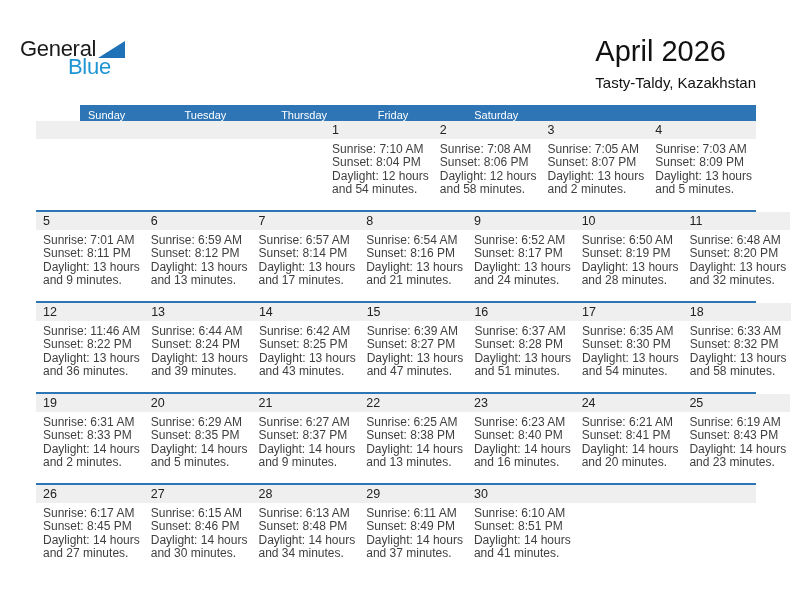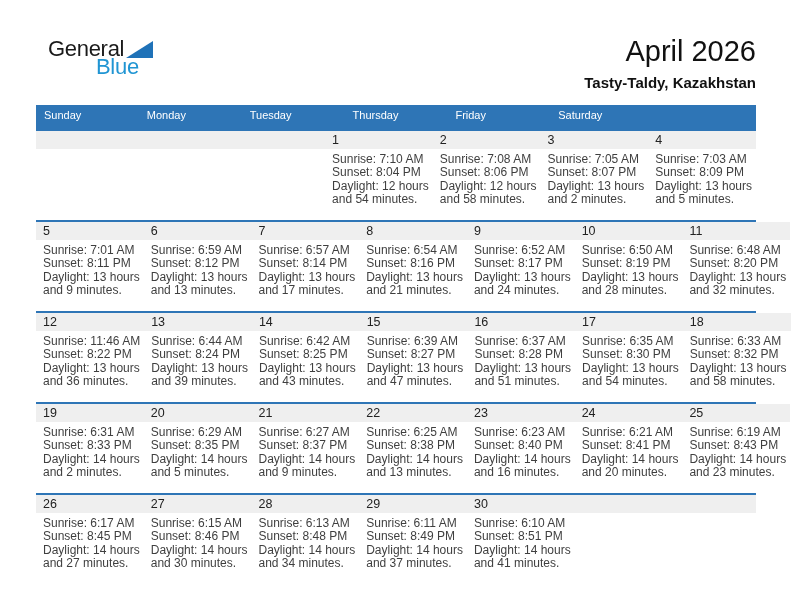--- a/index.html
+++ b/index.html
@@ -9,34 +9,34 @@
     --tri-blue:#1F72B8;
     --text-dark:#222222;
     --text-detail:#3F3F3F;
   }
   *{margin:0;padding:0;box-sizing:border-box;}
   html,body{background:#ffffff;}
   body{font-family:"Liberation Sans", sans-serif;}
   .page{position:relative;width:792px;height:612px;background:#ffffff;overflow:hidden;}
 
   
-  .logo{position:absolute;left:48px;top:38px;}
+  .logo{position:absolute;left:20px;top:38px;}
   .logo-top{display:flex;align-items:flex-end;}
   .logo-general{font-size:22px;color:#1a1a1a;letter-spacing:-0.3px;line-height:22px;}
   .logo-tri{margin-left:2px;margin-bottom:2px;display:block;}
   .logo-blue{font-size:22px;color:var(--logo-blue);line-height:20px;margin-left:48px;margin-top:-3px;letter-spacing:-0.3px;}
 
   
-  .title-block{position:absolute;right:36px;top:34px;text-align:right;}
+  .title-block{position:absolute;right:36px;top:34px;text-align:left;}
   .page-title{font-size:29px;font-weight:400;color:#111111;line-height:34px;}
-  .page-subtitle{font-size:15px;font-weight:700;color:#111111;margin-top:6px;}
+  .page-subtitle{font-size:15px;font-weight:400;color:#111111;margin-top:6px;}
 
   
   .calendar{position:absolute;left:36px;top:105px;width:720px;}
-  .cal-head{display:grid;grid-template-columns:repeat(7,1fr);background:var(--blue);height:26px;}
+  .cal-head{display:grid;grid-template-columns:repeat(7,1fr);background:var(--blue);height:16px;margin-left:44px;}
   .head-cell{color:#ffffff;font-size:11px;line-height:20px;padding-left:8px;overflow:hidden;}
   .week{display:grid;grid-template-columns:repeat(7,1fr);border-top:2px solid var(--blue);}
   .week:first-of-type{border-top:none;}
   .cell{min-height:89px;}
   .num{height:18px;background:var(--band);font-size:12.5px;color:var(--text-dark);padding:1px 0 0 7px;line-height:17px;}
   .details{padding:4px 4px 0 7px;font-size:12px;line-height:13.4px;color:var(--text-detail);height:71px;}
   .line{white-space:nowrap;overflow:hidden;}
 </style>
 </head>
 <body>
@@ -54,21 +54,20 @@
   </div>
 
   <div class="title-block">
     <div class="page-title">April 2026</div>
     <div class="page-subtitle">Tasty-Taldy, Kazakhstan</div>
   </div>
 
   <div class="calendar">
     <div class="cal-head">
         <div class="head-cell">Sunday</div>
-        <div class="head-cell">Monday</div>
         <div class="head-cell">Tuesday</div>
         <div class="head-cell">Thursday</div>
         <div class="head-cell">Friday</div>
         <div class="head-cell">Saturday</div>
       </div>
     <div>
         <div class="week">
           <div class="cell">
             <div class="num"></div>
             <div class="details"></div>

